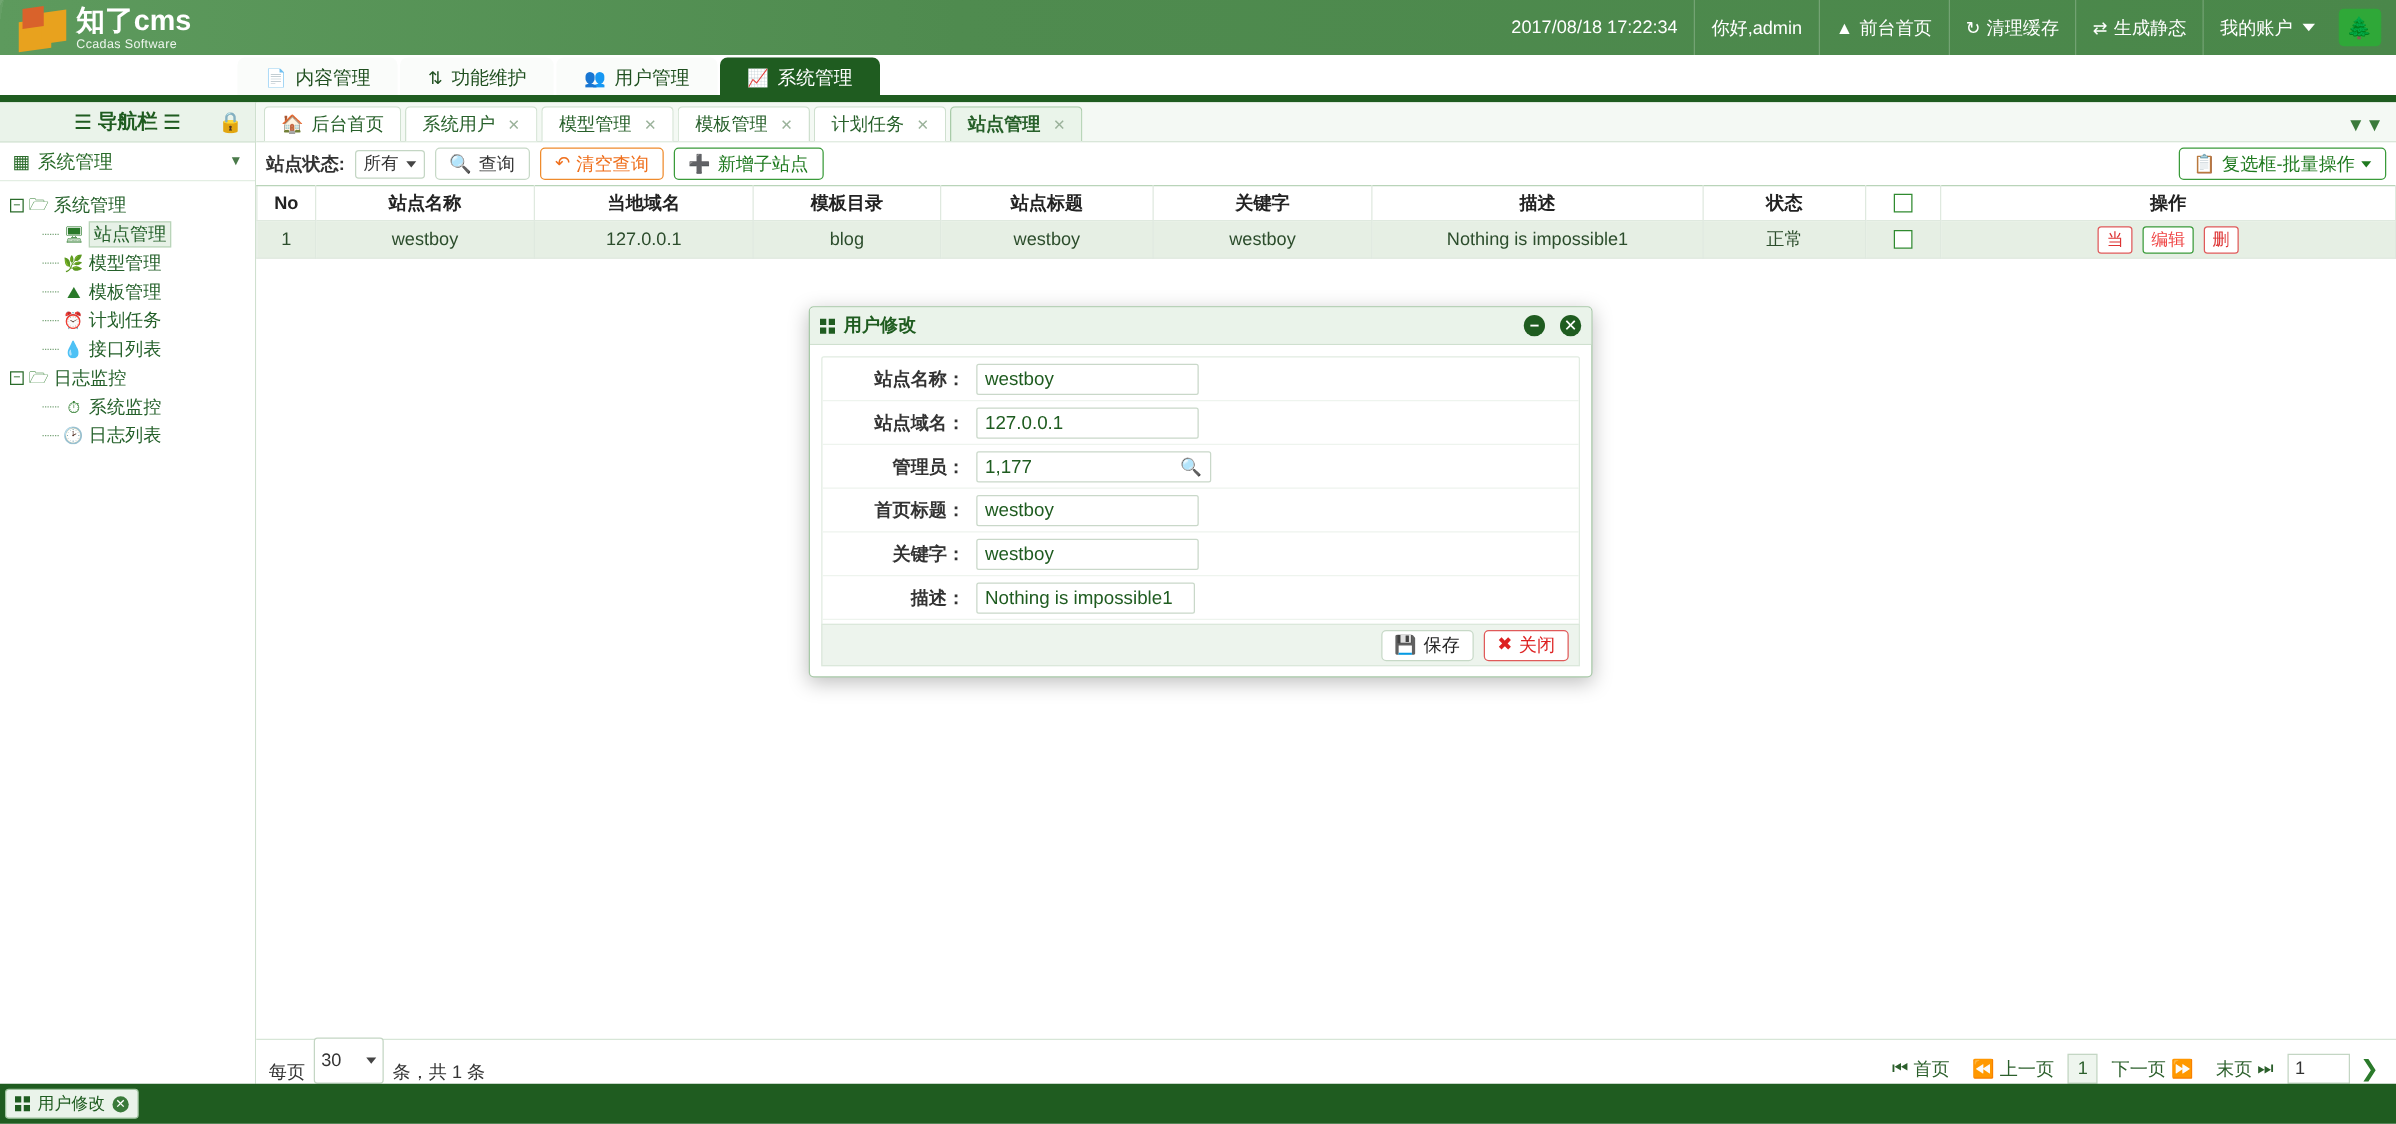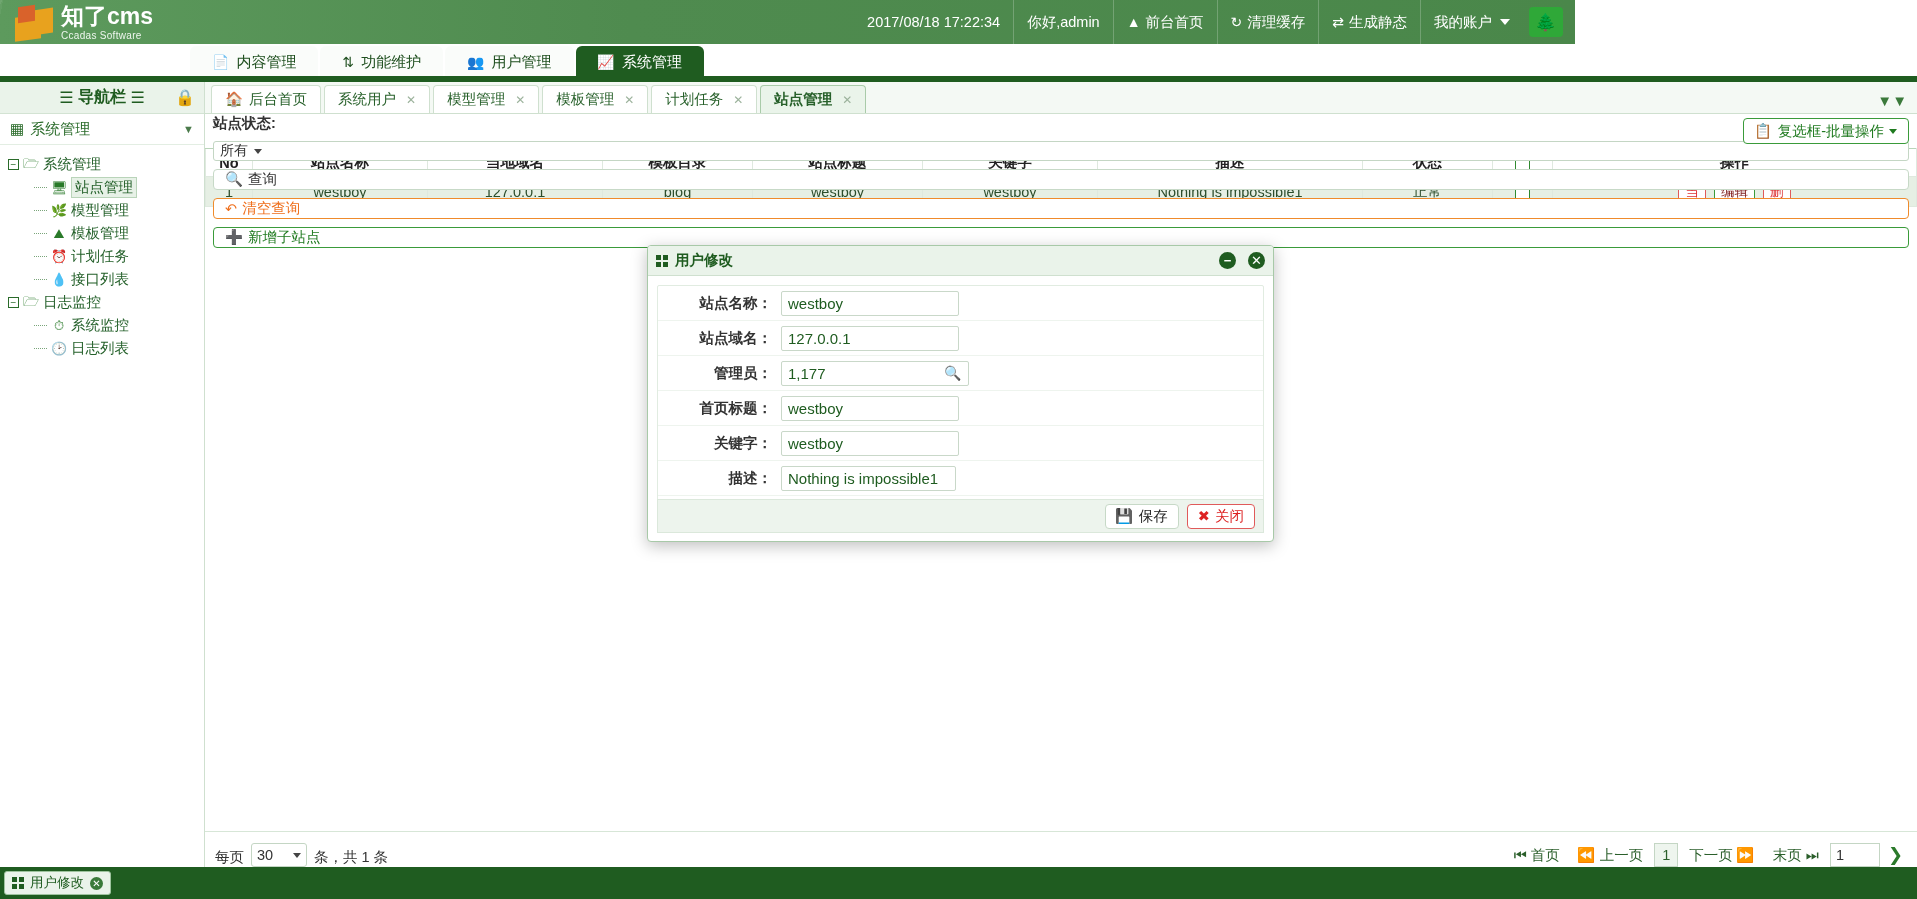--- a/index.html
+++ b/index.html
@@ -6,21 +6,21 @@
   html, body {
     margin: 0; padding: 0;
     width: 1917px; height: 899px;
     overflow: hidden;
     font-family: "Liberation Sans", "DejaVu Sans", sans-serif;
     font-size: 15px;
     background: #fff;
   }
   
   .header {
-    position: absolute; left: 0; top: 0; width: 1575px; height: 44px;
+    position: absolute; left: 0; top: 0; width: 1917px; height: 44px;
     background: #4e8a4e;
     background-image:
       linear-gradient(115deg, rgba(255,255,255,0.07) 0px, rgba(255,255,255,0.07) 2px, transparent 2px, transparent 14px),
       linear-gradient(100deg, rgba(255,255,255,0.05) 0px, rgba(255,255,255,0.05) 3px, transparent 3px, transparent 22px),
       linear-gradient(90deg, #5d9a5d 0%, #4f8b4f 40%, #4a874a 100%);
     overflow: hidden;
   }
   .logo-wrap {
     position: absolute; left: 14px; top: 2px; width: 180px; height: 42px;
     display: flex; align-items: center;
@@ -130,22 +130,22 @@
     cursor: pointer; position: relative;
   }
   .ctab.active { background: #eaf4ea; border-color: #a9cba9; font-weight: bold; }
   .ctab .x { color: #9bb29b; font-size: 12px; margin-left: 4px; }
   .tabstrip .dblchev {
     position: absolute; right: 10px; bottom: 4px; color: #3b7a3b; font-size: 15px; cursor: pointer;
   }
 
   
   .toolbar {
-    height: 34px; display: flex; gap: 8px;
-    padding: 0 8px; background: #fff; position: relative; flex-direction: column;
+    height: 34px; display: flex; align-items: center; gap: 8px;
+    padding: 0 8px; background: #fff; position: relative;
   }
   .tb-label { font-size: 14.5px; color: #333; font-weight: bold; }
   .sel-box {
     height: 23px; min-width: 52px; border: 1px solid #c4d6c4; border-radius: 3px;
     background: #fff; display: flex; align-items: center; padding: 0 6px; gap: 6px;
     font-size: 14px; color: #333; cursor: pointer;
   }
   .caret-sm {
     width: 0; height: 0; border-left: 4px solid transparent;
     border-right: 4px solid transparent; border-top: 5px solid #444;
@@ -171,30 +171,30 @@
     text-align: center; color: #2c4d2c; font-size: 14.5px;
   }
   .chk {
     width: 15px; height: 15px; border: 1px solid #2f8a2f; background: #fff;
     display: inline-block; vertical-align: middle;
   }
   .mini-btn {
     display: inline-block; padding: 1px 6px; border-radius: 3px; font-size: 13.5px;
     border: 1px solid #e05a5a; color: #d33; background: #fff; margin: 0 2px; cursor: pointer;
   }
-  .mini-btn.g { border-color: #3a9b3a; color: #7f1d1d; }
+  .mini-btn.g { border-color: #3a9b3a; color: #ef4444; }
 
   
   .pager {
     position: absolute; left: 0; bottom: 0; width: 1712px; height: 36px;
     border-top: 1px solid #d7e6d7; background: #fff;
     display: flex; align-items: flex-end; padding: 0 10px; font-size: 14.5px; color: #333;
   }
   .pg-sel {
-    height: 24px; min-width: 56px; border: 1px solid #c4d6c4; border-radius: 3px;
+    height: 37px; min-width: 56px; border: 1px solid #c4d6c4; border-radius: 3px;
     display: inline-flex; align-items: center; justify-content: space-between;
     padding: 0 5px; margin: 0 7px; background: #fff; cursor: pointer;
   }
   .pager-right { margin-left: auto; display: flex; align-items: center; gap: 4px; }
   .pg-btn {
     display: inline-flex; align-items: center; gap: 4px; padding: 2px 7px;
     color: #2b5f2b; cursor: pointer; font-size: 14.5px;
   }
   .pg-num {
     width: 24px; height: 24px; border: 1px solid #c4d6c4; background: #eef5ee;

